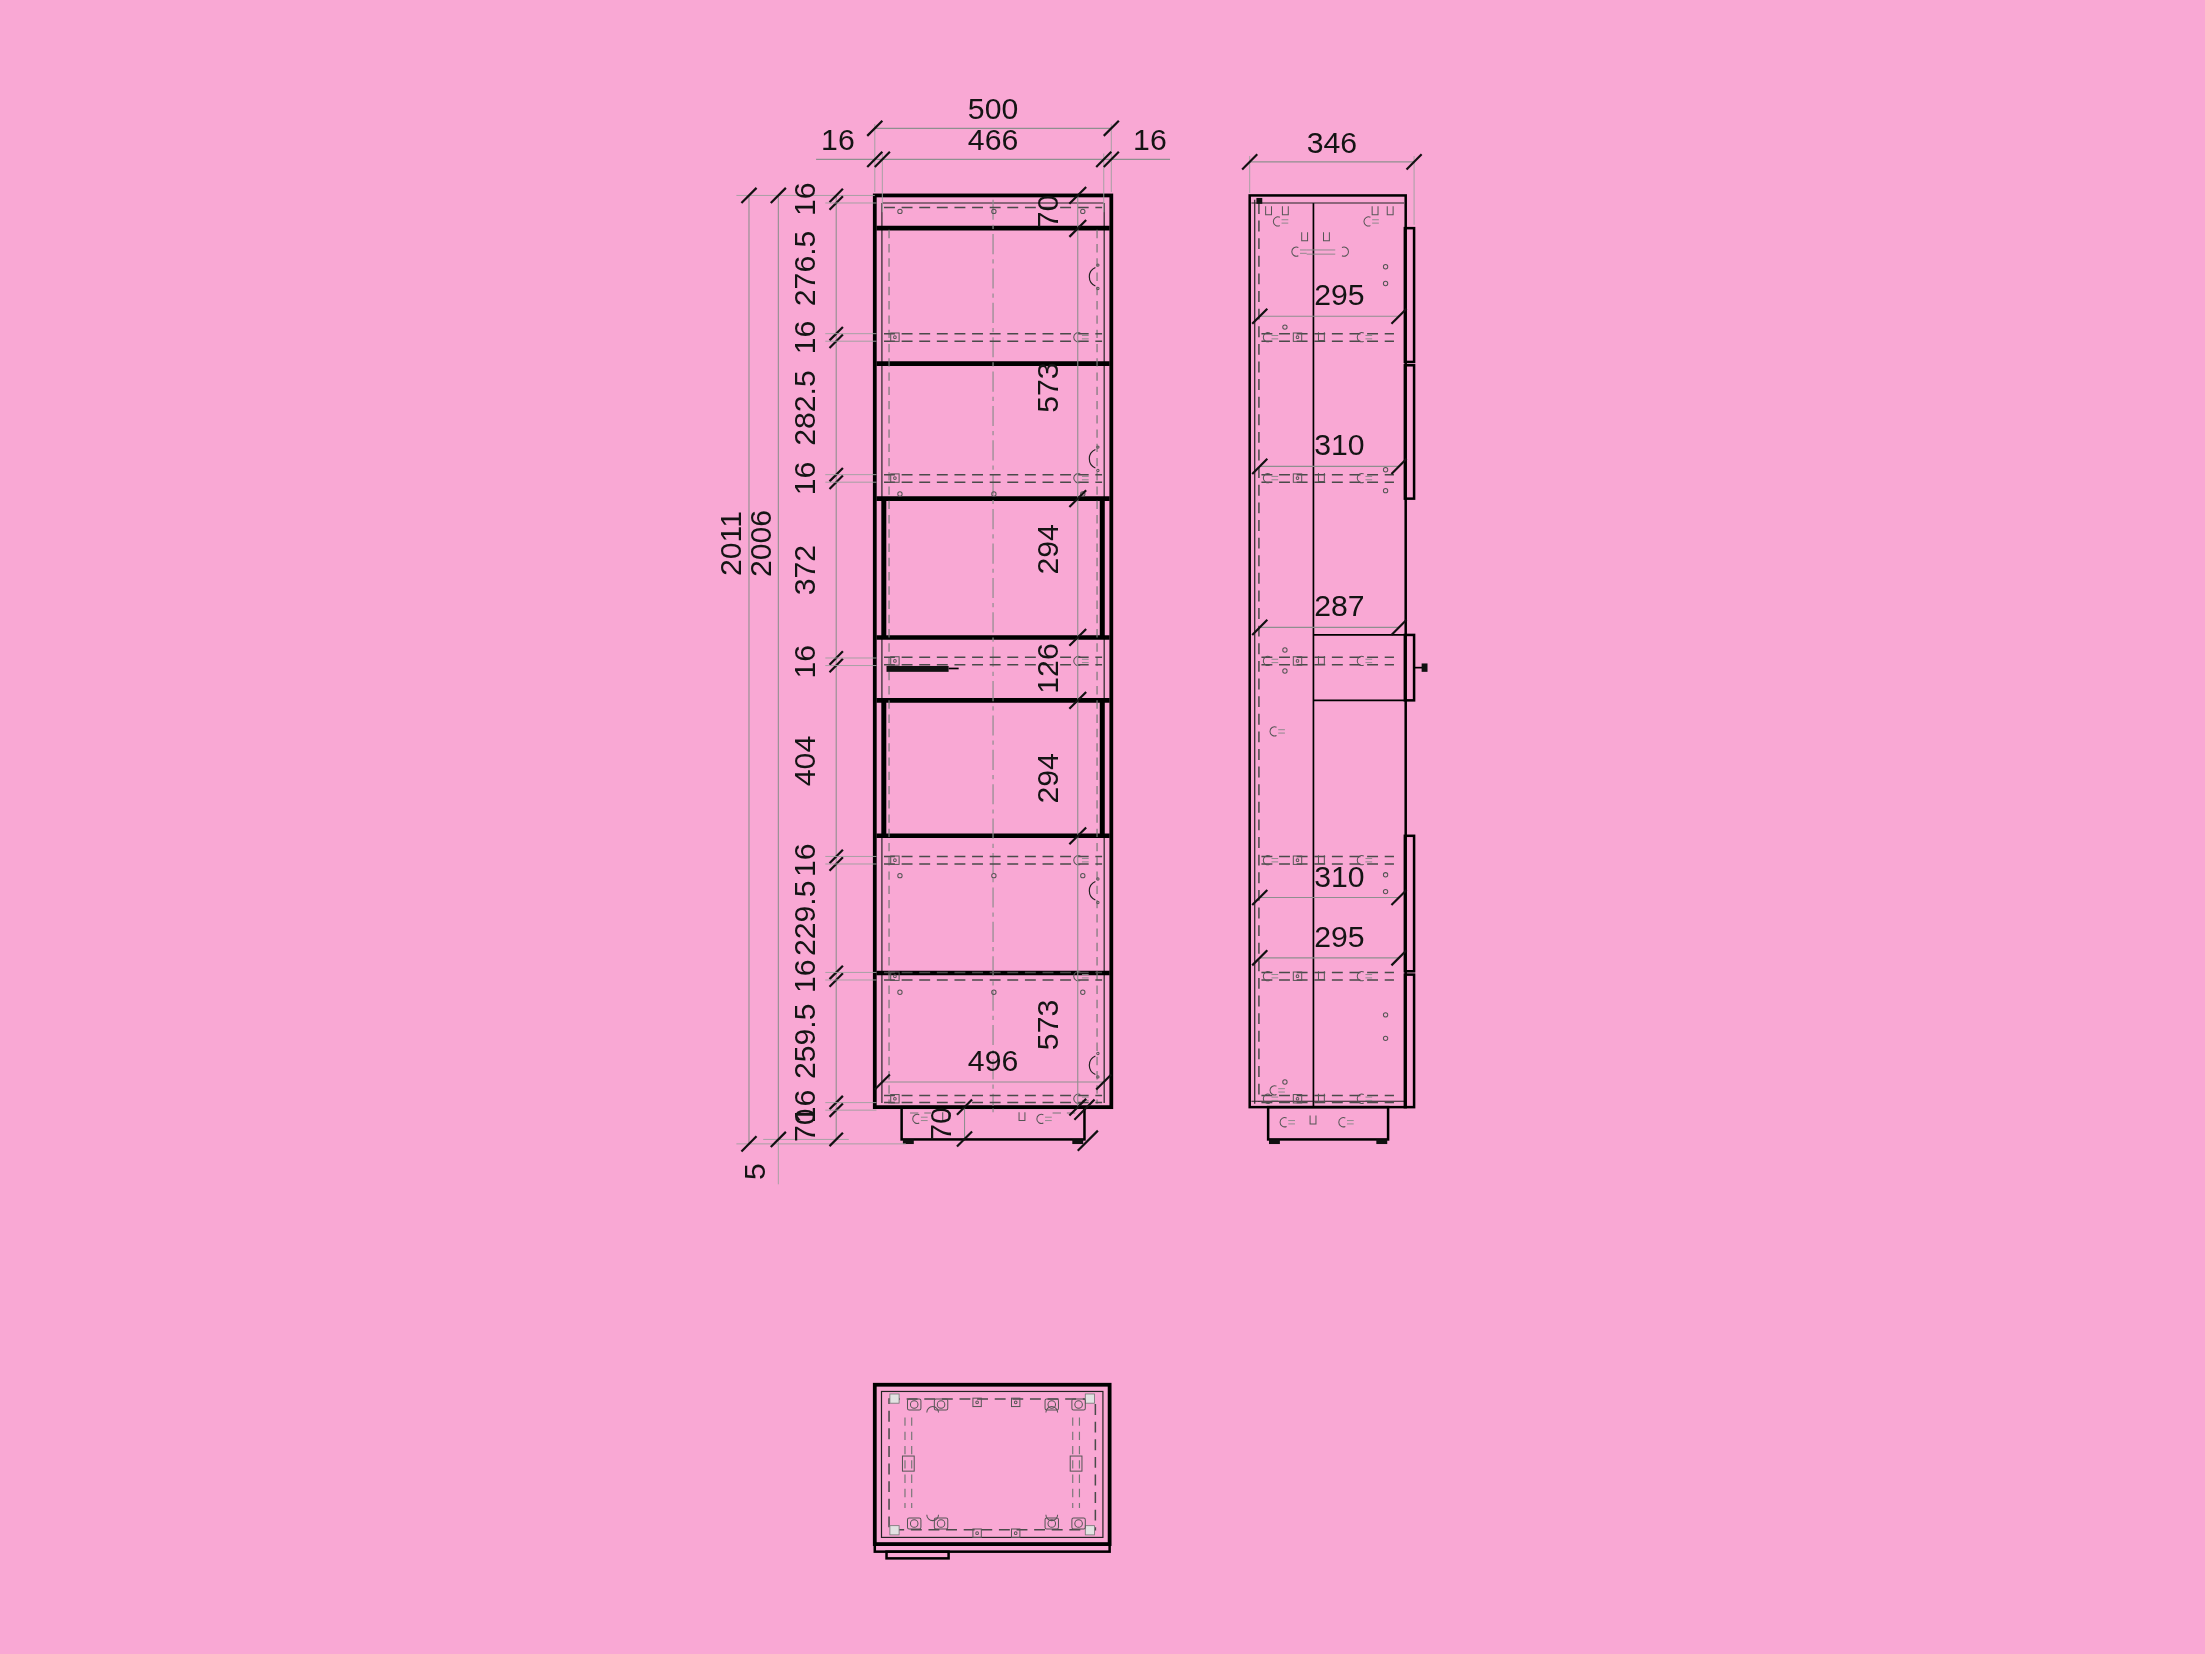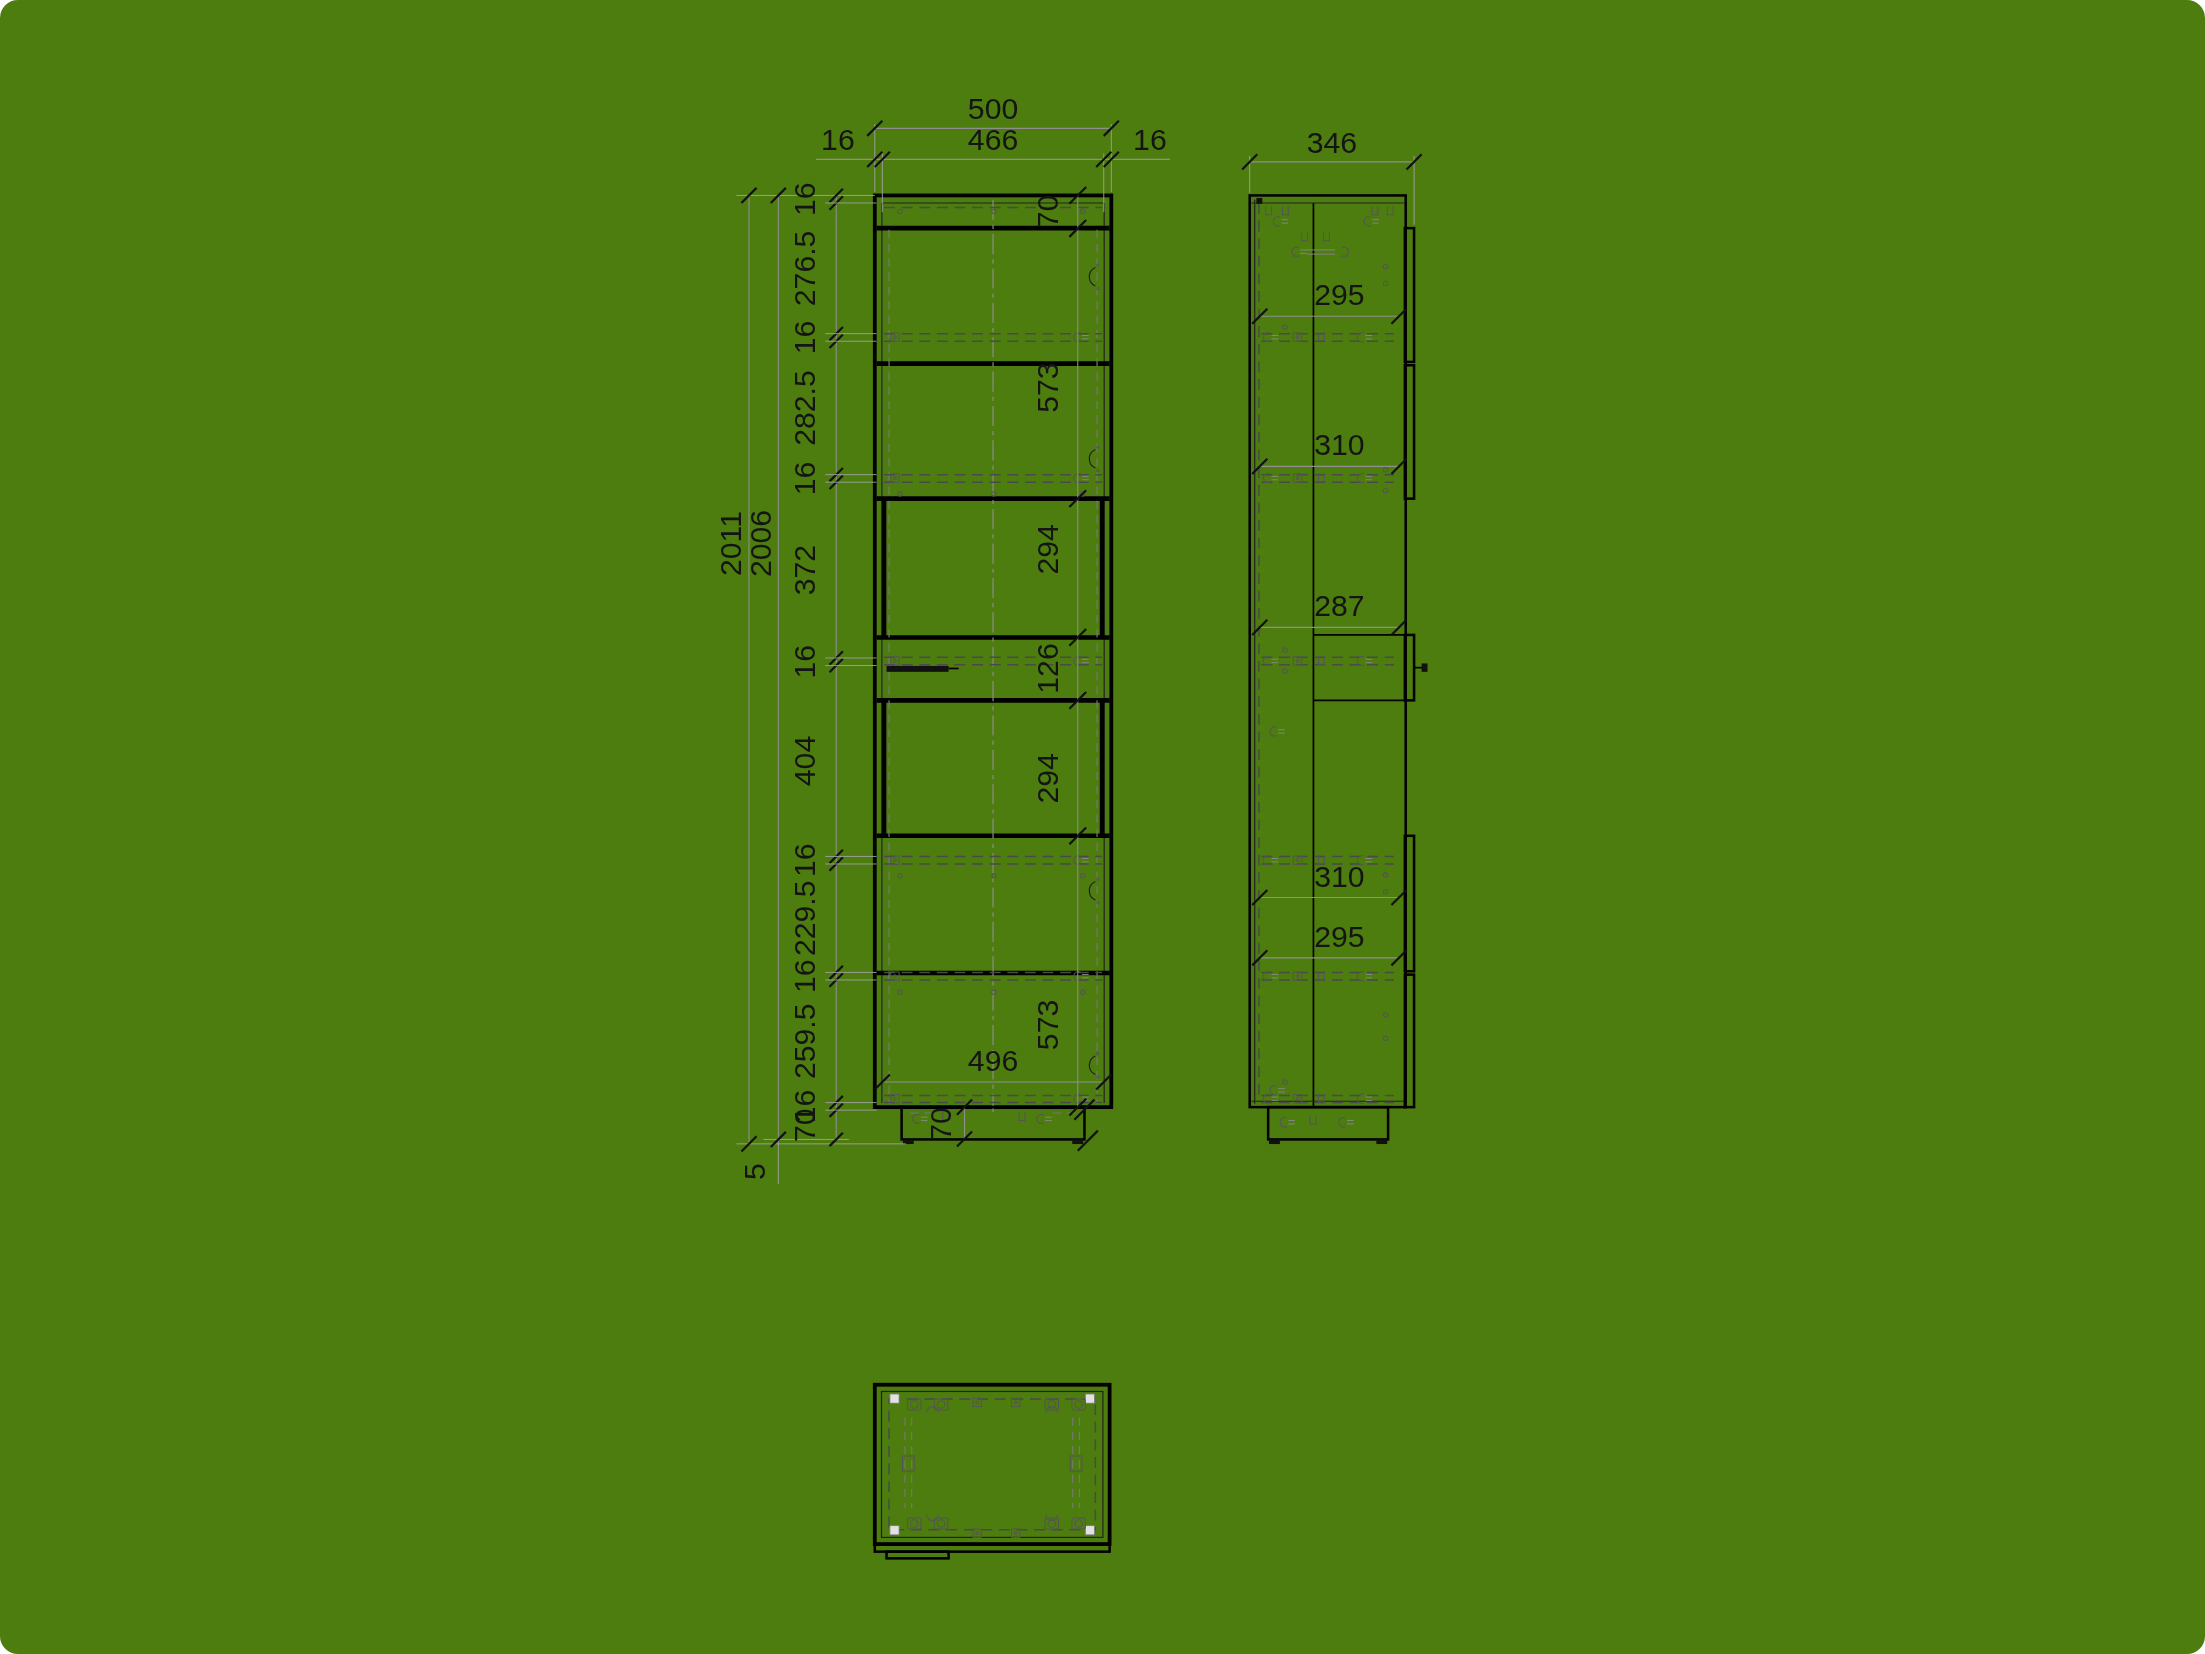--- a/index.html
+++ b/index.html
@@ -1,16 +1,16 @@
 <!DOCTYPE html>
 <html style="font-size:13.4px"><head>
 <meta charset="utf-8">
 <style>
   html,body{margin:0;padding:0;background:#ffffff;}
-  .canvas{position:relative;width:2205px;height:1654px;background:#4d7c0f;overflow:hidden;border-radius:18px;}
+  .canvas{position:relative;width:2205px;height:1654px;background:#f9a8d4;overflow:hidden;}
   svg{display:block;}
   svg line,svg rect,svg path,svg circle{vector-effect:none;}
   .s4{stroke:#000;stroke-width:4.5;fill:none}
   .s3{stroke:#000;stroke-width:3;fill:none}
   .s5{stroke:#000;stroke-width:5.5;fill:none}
   .s2{stroke:#000;stroke-width:2;fill:none}
   .t{stroke:#222;stroke-width:1.4;fill:none}
   .dim{stroke:#8f8f8f;stroke-width:1.3;fill:none}
   .ext{stroke:#9f9f9f;stroke-width:1.1;fill:none}
   .hid{stroke:#4a4a4a;stroke-width:1.8;fill:none;stroke-dasharray:13 8}

